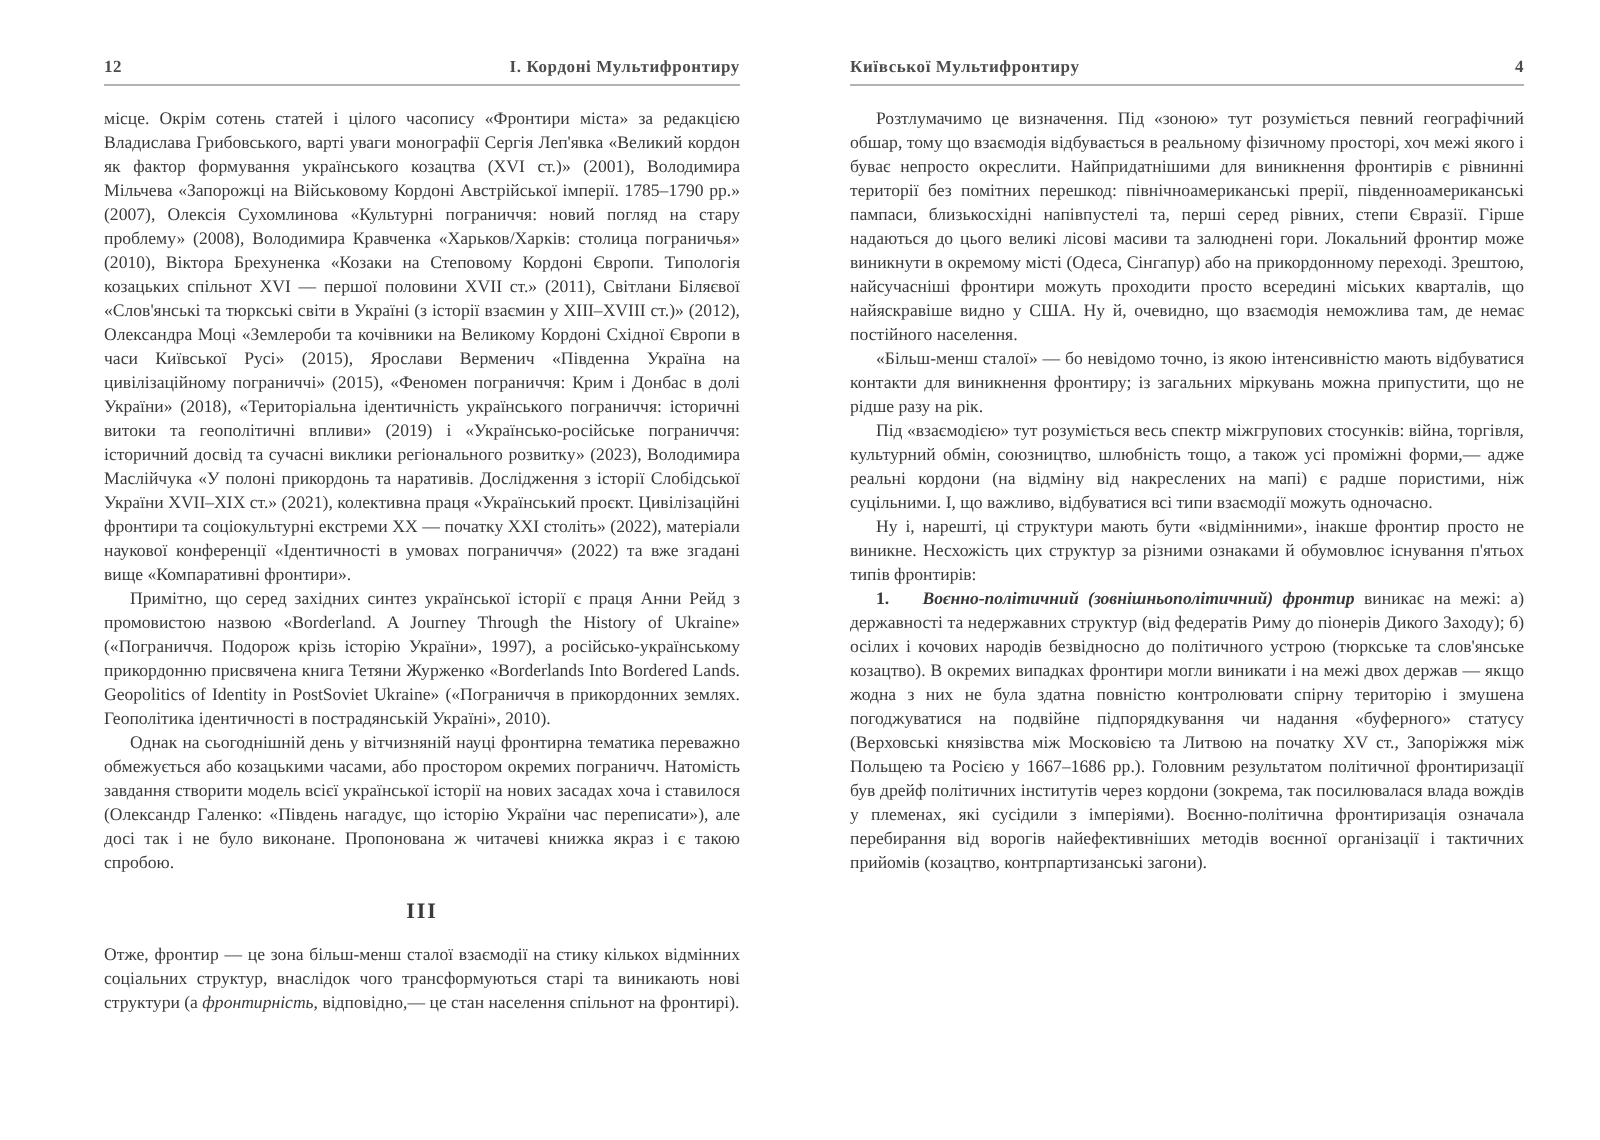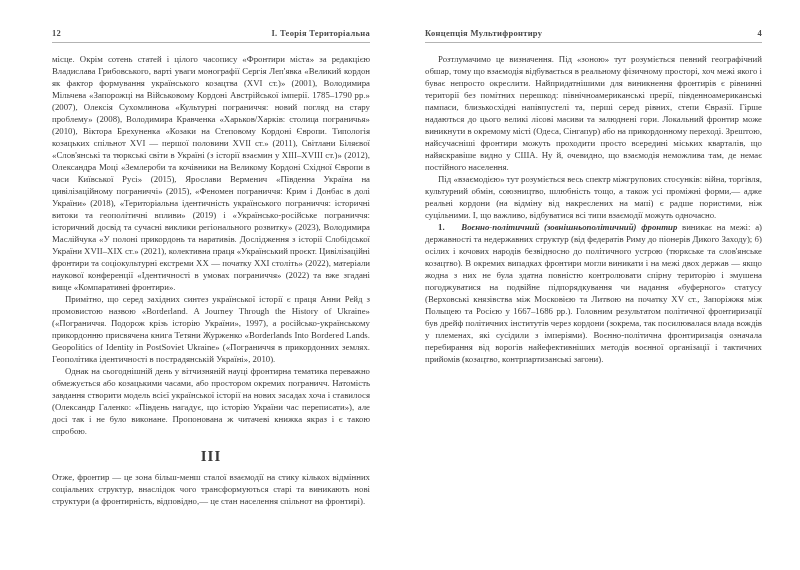--- a/index.html
+++ b/index.html
@@ -40,55 +40,57 @@
     line-height:12px;
     color:var(--text);
     text-align:justify;
   }
   .page-body p{
     margin:0;
   }
   .page-body p.indent{text-indent:13px;}
   .page-body h3.section-heading{
     text-align:center;
-    font-size:15px;
+    font-size:11px;
     font-weight:bold;
     letter-spacing:1px;
     margin:13px 0 9px 0;
     color:var(--text);
     text-indent:0;
   }
-  .seg-i{}
+  .seg-i{font-style:italic;}
   .seg-b{font-weight:bold;}
   .seg-bi{font-weight:bold;font-style:italic;margin-left:12px;}
 </style>
 </head>
 <body>
 
 <div class="spread">
 
   <section class="page left">
     <header class="running-header">
       <span class="page-number">12</span>
-      <span class="running-title">І. Теорія Територіальна</span>
+      <span class="running-title">І. Кордоні Мультифронтиру</span>
     </header>
     <div class="page-body">
         <p><span>місце. Окрім сотень статей і цілого часопису «Фронтири міста» за редакцією Владислава Грибовського, варті уваги монографії Сергія Леп'явка «Великий кордон як фактор формування українського козацтва (XVI ст.)» (2001), Володимира Мільчева «Запорожці на Військовому Кордоні Австрійської імперії. 1785–1790 рр.» (2007), Олексія Сухомлинова «Культурні пограниччя: новий погляд на стару проблему» (2008), Володимира Кравченка «Харьков/Харків: столица пограничья» (2010), Віктора Брехуненка «Козаки на Степовому Кордоні Європи. Типологія козацьких спільнот XVI — першої половини XVII ст.» (2011), Світлани Біляєвої «Слов'янські та тюркські світи в Україні (з історії взаємин у XIII–XVIII ст.)» (2012), Олександра Моці «Землероби та кочівники на Великому Кордоні Східної Європи в часи Київської Русі» (2015), Ярослави Верменич «Південна Україна на цивілізаційному пограниччі» (2015), «Феномен пограниччя: Крим і Донбас в долі України» (2018), «Територіальна ідентичність українського пограниччя: історичні витоки та геополітичні впливи» (2019) і «Українсько-російське пограниччя: історичний досвід та сучасні виклики регіонального розвитку» (2023), Володимира Маслійчука «У полоні прикордонь та наративів. Дослідження з історії Слобідської України XVII–XIX ст.» (2021), колективна праця «Український проєкт. Цивілізаційні фронтири та соціокультурні екстреми XX — початку XXI століть» (2022), матеріали наукової конференції «Ідентичності в умовах пограниччя» (2022) та вже згадані вище «Компаративні фронтири».</span></p>
         <p class="indent"><span>Примітно, що серед західних синтез української історії є праця Анни Рейд з промовистою назвою «Borderland. A Journey Through the History of Ukraine» («Пограниччя. Подорож крізь історію України», 1997), а російсько-українському прикордонню присвячена книга Тетяни Журженко «Borderlands Into Bordered Lands. Geopolitics of Identity in PostSoviet Ukraine» («Пограниччя в прикордонних землях. Геополітика ідентичності в пострадянській Україні», 2010).</span></p>
         <p class="indent"><span>Однак на сьогоднішній день у вітчизняній науці фронтирна тематика переважно обмежується або козацькими часами, або простором окремих пограничч. Натомість завдання створити модель всієї української історії на нових засадах хоча і ставилося (Олександр Галенко: «Південь нагадує, що історію України час переписати»), але досі так і не було виконане. Пропонована ж читачеві книжка якраз і є такою спробою.</span></p>
         <h3 class="section-heading">III</h3>
         <p><span>Отже, фронтир — це зона більш-менш сталої взаємодії на стику кількох відмінних соціальних структур, внаслідок чого трансформуються старі та виникають нові структури (а </span><span class="seg-i">фронтирність</span><span>, відповідно,— це стан населення спільнот на фронтирі).</span></p>
       </div>
   </section>
 
   <section class="page right">
     <header class="running-header">
-      <span class="running-title">Концепція Мультифронтиру</span>
+      <span class="running-title">Київської Мультифронтиру</span>
       <span class="page-number">4</span>
     </header>
     <div class="page-body">
         <p class="indent"><span>Розтлумачимо це визначення. Під «зоною» тут розуміється певний географічний обшар, тому що взаємодія відбувається в реальному фізичному просторі, хоч межі якого і буває непросто окреслити. Найпридатнішими для виникнення фронтирів є рівнинні території без помітних перешкод: північноамериканські прерії, південноамериканські пампаси, близькосхідні напівпустелі та, перші серед рівних, степи Євразії. Гірше надаються до цього великі лісові масиви та залюднені гори. Локальний фронтир може виникнути в окремому місті (Одеса, Сінгапур) або на прикордонному переході. Зрештою, найсучасніші фронтири можуть проходити просто всередині міських кварталів, що найяскравіше видно у США. Ну й, очевидно, що взаємодія неможлива там, де немає постійного населення.</span></p>
+        <p class="indent"><span>«Більш-менш сталої» — бо невідомо точно, із якою інтенсивністю мають відбуватися контакти для виникнення фронтиру; із загальних міркувань можна припустити, що не рідше разу на рік.</span></p>
         <p class="indent"><span>Під «взаємодією» тут розуміється весь спектр міжгрупових стосунків: війна, торгівля, культурний обмін, союзництво, шлюбність тощо, а також усі проміжні форми,— адже реальні кордони (на відміну від накреслених на мапі) є радше пористими, ніж суцільними. І, що важливо, відбуватися всі типи взаємодії можуть одночасно.</span></p>
+        <p class="indent"><span>Ну і, нарешті, ці структури мають бути «відмінними», інакше фронтир просто не виникне. Несхожість цих структур за різними ознаками й обумовлює існування п'ятьох типів фронтирів:</span></p>
         <p class="indent"><span class="seg-b">1. </span><span class="seg-bi">Воєнно-політичний (зовнішньополітичний) фронтир</span><span> виникає на межі: а) державності та недержавних структур (від федератів Риму до піонерів Дикого Заходу); б) осілих і кочових народів безвідносно до політичного устрою (тюркське та слов'янське козацтво). В окремих випадках фронтири могли виникати і на межі двох держав — якщо жодна з них не була здатна повністю контролювати спірну територію і змушена погоджуватися на подвійне підпорядкування чи надання «буферного» статусу (Верховські князівства між Московією та Литвою на початку XV ст., Запоріжжя між Польщею та Росією у 1667–1686 рр.). Головним результатом політичної фронтиризації був дрейф політичних інститутів через кордони (зокрема, так посилювалася влада вождів у племенах, які сусідили з імперіями). Воєнно-політична фронтиризація означала перебирання від ворогів найефективніших методів воєнної організації і тактичних прийомів (козацтво, контрпартизанські загони).</span></p>
       </div>
   </section>
 
 </div>
 
 </body></html>

